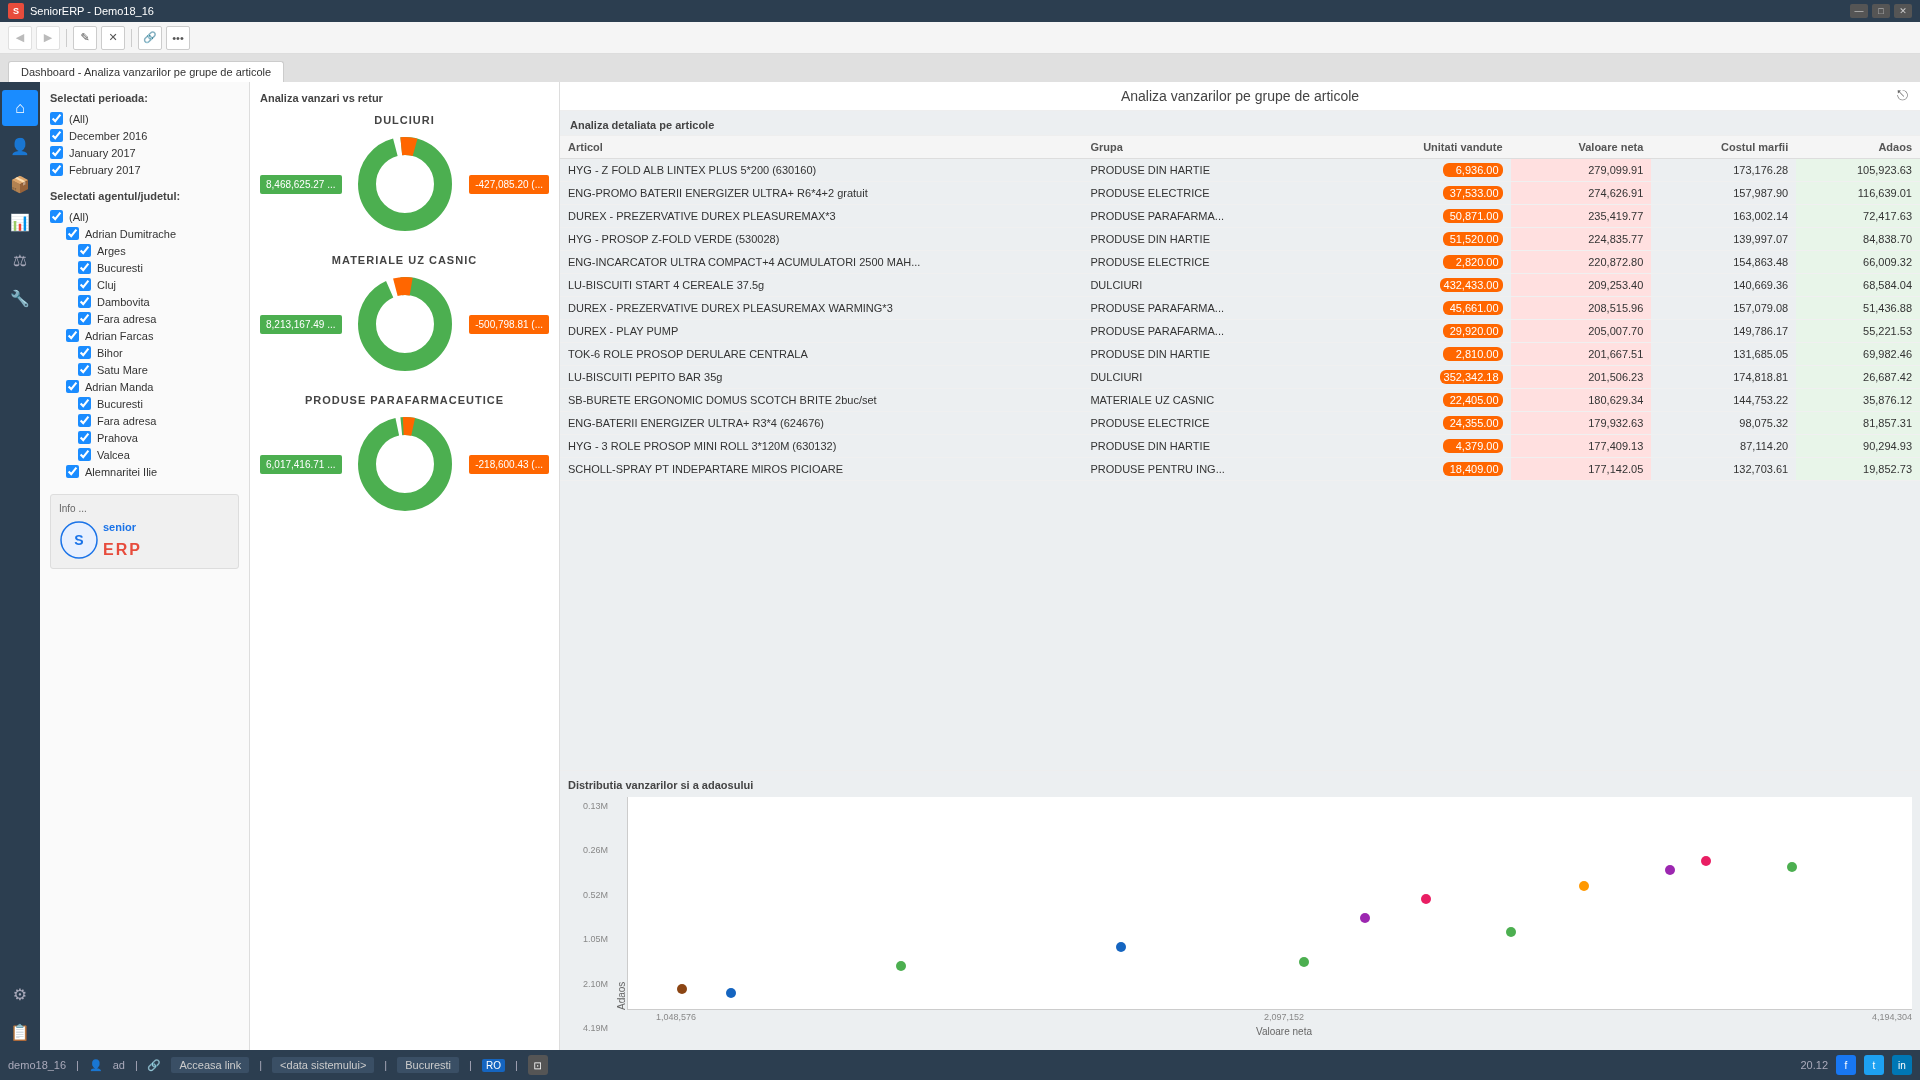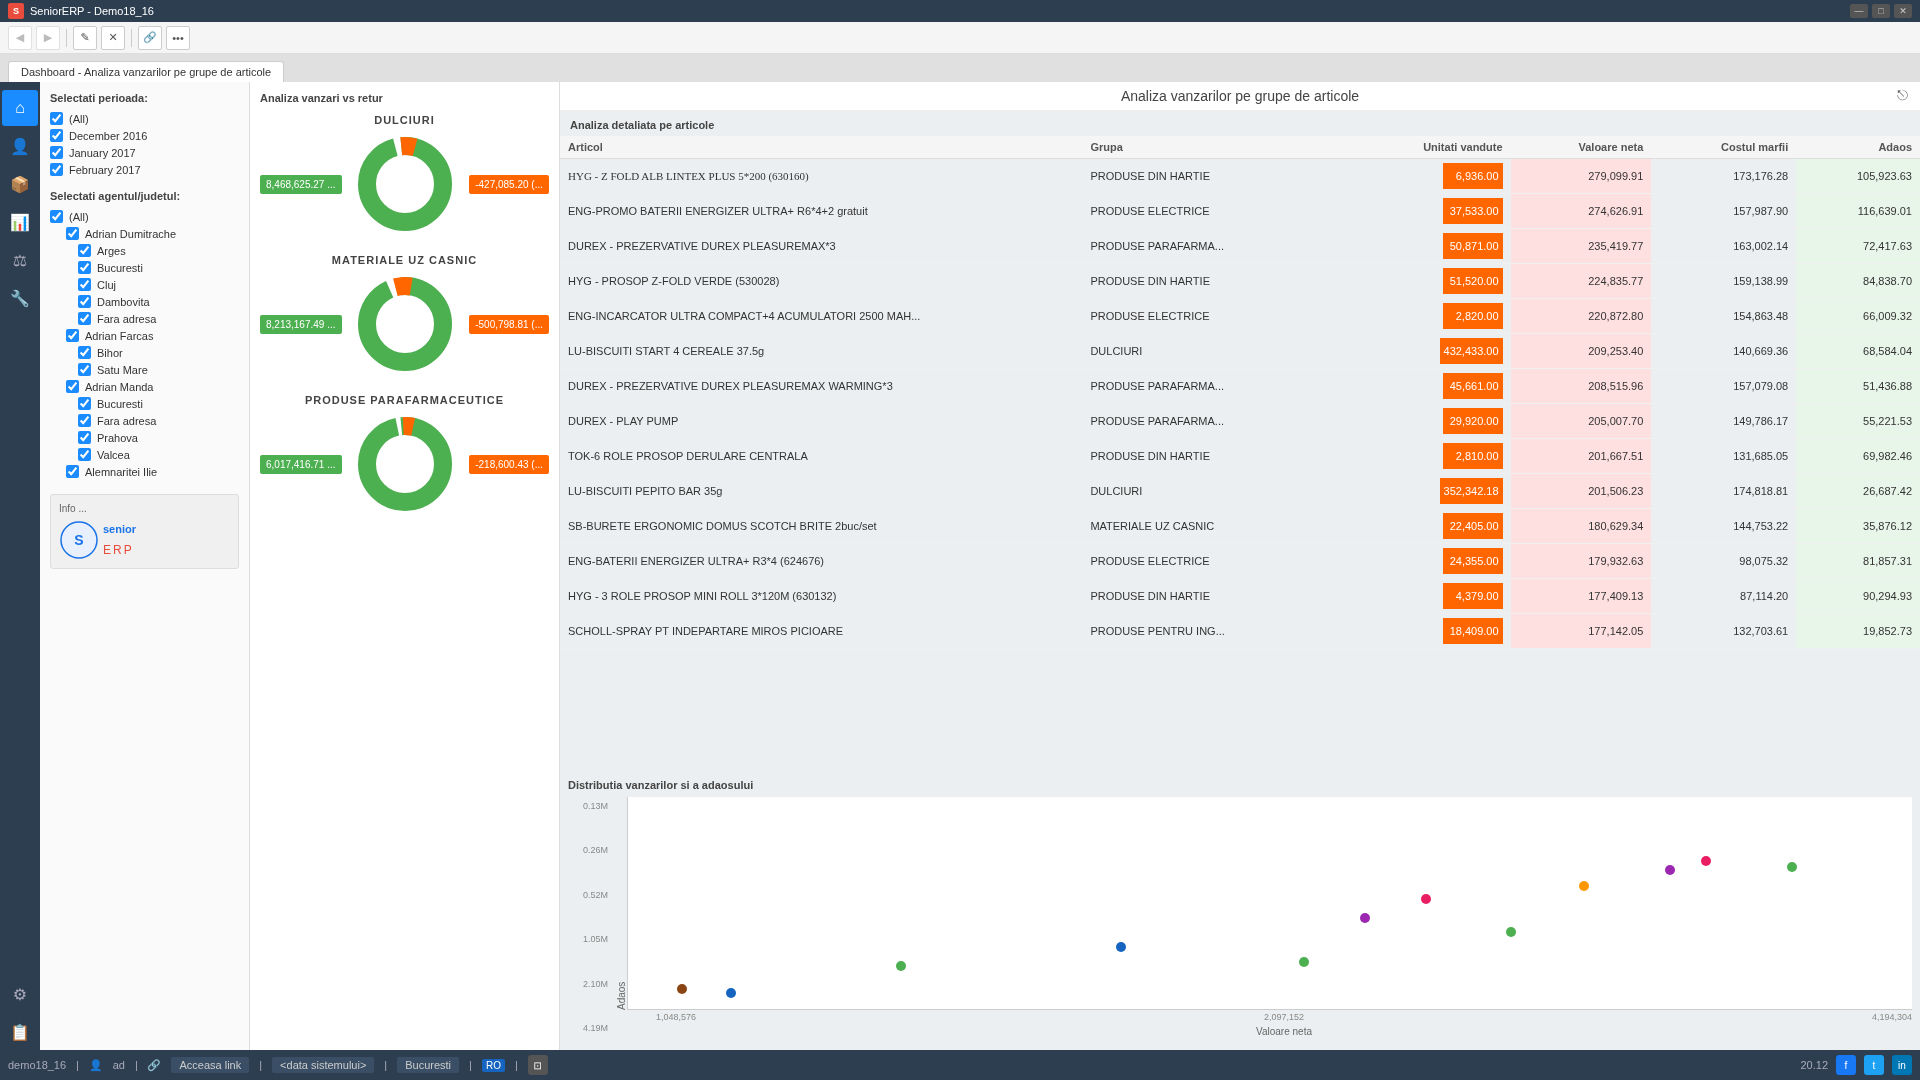--- a/index.html
+++ b/index.html
@@ -54,21 +54,21 @@
     .donut-svg { flex: 1; display: flex; justify-content: center; }
 
     
     .table-area { flex: 1; overflow: auto; }
     .table-title { font-size: 11px; font-weight: 600; color: #444; padding: 8px 10px 4px; border-bottom: 1px solid #eee; }
     table { width: 100%; border-collapse: collapse; font-size: 11px; }
     thead th { background: #f5f5f5; border-bottom: 1px solid #ddd; padding: 5px 8px; text-align: left; color: #555; font-weight: 600; white-space: nowrap; }
     thead th.num { text-align: right; }
     tbody td { padding: 4px 8px; border-bottom: 1px solid #f0f0f0; color: #333; white-space: nowrap; }
     tbody td.num { text-align: right; }
-    .cell-orange { background: #ff6600; color: #fff; border-radius: 0; padding: 7px 4px; display: inline-block; min-width: 60px; text-align: right; }
+    .cell-orange { background: #ff6600; color: #fff; border-radius: 6px; padding: 1px 4px; display: inline-block; min-width: 60px; text-align: right; }
     .cell-pink { background: #ffe0e0; margin-left: 33px; }
     .cell-green { background: #e8f5e9; }
 
     
     .scatter-section { height: 280px; border-top: 1px solid #eee; padding: 8px; }
     .scatter-title { font-size: 11px; font-weight: 600; color: #444; margin-bottom: 6px; }
     .scatter-area { display: flex; height: 240px; }
     .y-axis-label { writing-mode: vertical-rl; text-orientation: mixed; transform: rotate(180deg); font-size: 10px; color: #666; display: flex; align-items: center; padding-right: 4px; }
     .scatter-chart { flex: 1; border-left: 1px solid #ccc; border-bottom: 1px solid #ccc; position: relative; background: #fff; }
     .y-ticks { display: flex; flex-direction: column-reverse; height: 100%; font-size: 9px; color: #888; justify-content: space-between; padding: 4px 0; margin-right: 4px; text-align: right; min-width: 40px; }
@@ -218,21 +218,21 @@
 
     <div class="info-box">
       <div class="info-label">Info ...</div>
       <div class="logo-area">
         <svg width="40" height="40" viewBox="0 0 40 40">
           <circle cx="20" cy="20" r="18" fill="#e8f0fe" stroke="#1a73e8" stroke-width="1.5"></circle>
           <text x="20" y="25" text-anchor="middle" font-size="14" fill="#1a73e8" font-weight="bold">S</text>
         </svg>
         <div>
           <div style="font-size:11px; font-weight:bold; color:#1a73e8;">senior</div>
-          <div style="font-size:12px; font-weight:normal; color:#e74c3c; letter-spacing:2px;margin-top:8px;">ERP</div>
+          <div style="font-size:16px; font-weight:bold; color:#e74c3c; letter-spacing:2px;margin-top:8px;">ERP</div>
         </div>
       </div>
     </div>
   </div>
 
   <div class="charts-panel">
     <div class="charts-title">Analiza vanzari vs retur</div>
 
     <div class="donut-section">
       <div class="donut-label">DULCIURI</div>
@@ -295,21 +295,21 @@
             <th>Articol</th>
             <th>Grupa</th>
             <th class="num">Unitati vandute</th>
             <th class="num">Valoare neta</th>
             <th class="num">Costul marfii</th>
             <th class="num">Adaos</th>
           </tr>
         </thead>
         <tbody id="detail-tbody">
         <tr>
-    <td style="max-width:300px; overflow:hidden; text-overflow:ellipsis;font-family:Liberation Serif, serif;">HYG - Z FOLD ALB LINTEX PLUS 5*200 (630160)</td>
+    <td style="max-width:300px; overflow:hidden; text-overflow:ellipsis;">HYG - Z FOLD ALB LINTEX PLUS 5*200 (630160)</td>
     <td>PRODUSE DIN HARTIE</td>
     <td class="num"><span class="cell-orange">6,936.00</span></td>
     <td class="num cell-pink">279,099.91</td>
     <td class="num">173,176.28</td>
     <td class="num cell-green">105,923.63</td>
   </tr>
             <tr>
     <td style="max-width:300px; overflow:hidden; text-overflow:ellipsis;">ENG-PROMO BATERII ENERGIZER ULTRA+ R6*4+2 gratuit</td>
     <td>PRODUSE ELECTRICE</td>
     <td class="num"><span class="cell-orange">37,533.00</span></td>
@@ -323,21 +323,21 @@
     <td class="num"><span class="cell-orange">50,871.00</span></td>
     <td class="num cell-pink">235,419.77</td>
     <td class="num">163,002.14</td>
     <td class="num cell-green">72,417.63</td>
   </tr>
             <tr>
     <td style="max-width:300px; overflow:hidden; text-overflow:ellipsis;">HYG - PROSOP Z-FOLD VERDE (530028)</td>
     <td>PRODUSE DIN HARTIE</td>
     <td class="num"><span class="cell-orange">51,520.00</span></td>
     <td class="num cell-pink">224,835.77</td>
-    <td class="num">159,138.99</td>
+    <td class="num">139,997.07</td>
     <td class="num cell-green">84,838.70</td>
   </tr>
             <tr>
     <td style="max-width:300px; overflow:hidden; text-overflow:ellipsis;">ENG-INCARCATOR ULTRA COMPACT+4 ACUMULATORI 2500 MAH...</td>
     <td>PRODUSE ELECTRICE</td>
     <td class="num"><span class="cell-orange">2,820.00</span></td>
     <td class="num cell-pink">220,872.80</td>
     <td class="num">154,863.48</td>
     <td class="num cell-green">66,009.32</td>
   </tr>

